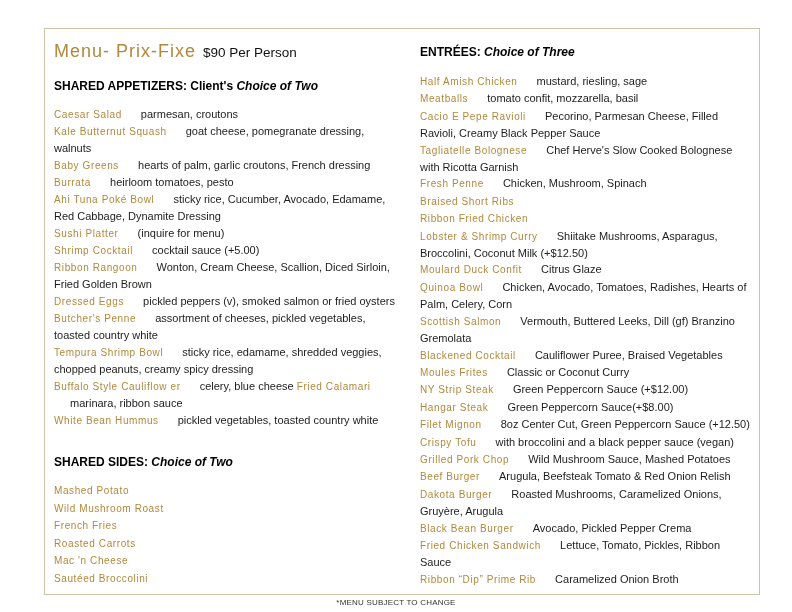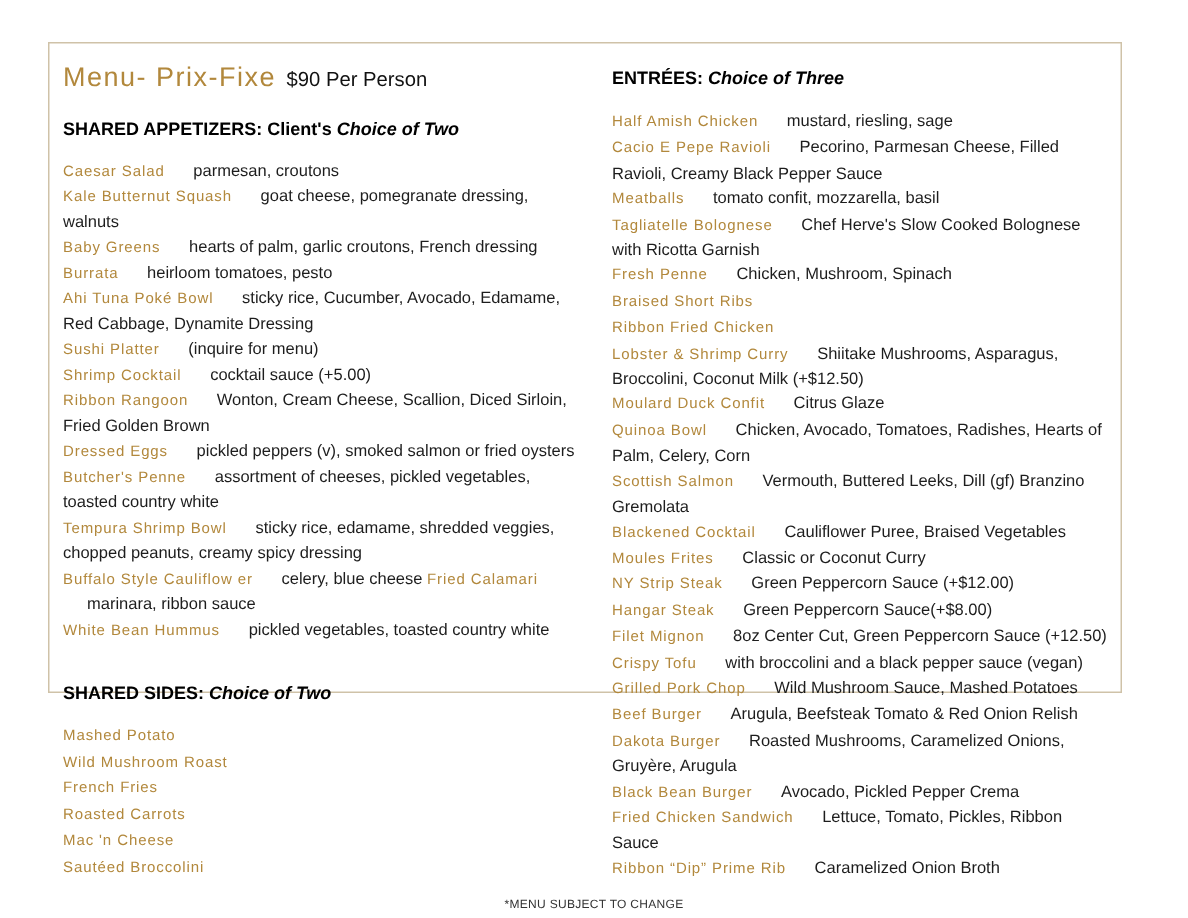--- a/index.html
+++ b/index.html
@@ -7,21 +7,21 @@
     --text:#1d1d1d;
     --border:#cfc2a8;
   }
   html,body{margin:0;padding:0;}
   body{
     width:792px;height:612px;background:#ffffff;position:relative;
     font-family:"Liberation Sans", sans-serif;
     overflow:hidden;
   }
   .menu-box{
-    position:absolute;left:32px;top:28px;width:716px;height:434px;
+    position:absolute;left:44px;top:28px;width:716px;height:567px;
     border:1px solid var(--border);box-sizing:border-box;
     display:flex;background:#fff;
   }
   .col-left{width:366px;padding:11px 14px 0 9px;box-sizing:border-box;}
   .col-right{flex:1;padding:16px 6px 0 9px;box-sizing:border-box;}
 
   .title-row{white-space:nowrap;line-height:22px;}
   .title{color:var(--gold);font-size:18px;letter-spacing:1px;}
   .subtitle{color:#111;font-size:13.5px;margin-left:7px;}
 
@@ -84,22 +84,22 @@
           </div>
         </section>
       </div>
   </div>
   <div class="col-right">
     <div>
         <section class="menu-section">
           <div class="sec-header"><span>ENTRÉES: </span><span class="em">Choice of Three</span></div>
           <div class="items">
             <div class="menu-item"><span class="name">Half Amish Chicken</span> <span class="desc">mustard, riesling, sage</span></div>
+            <div class="menu-item"><span class="name">Meatballs</span> <span class="desc">tomato confit, mozzarella, basil</span></div>
             <div class="menu-item"><span class="name">Cacio E Pepe Ravioli</span> <span class="desc">Pecorino, Parmesan Cheese, Filled Ravioli, Creamy Black Pepper Sauce</span></div>
-            <div class="menu-item"><span class="name">Meatballs</span> <span class="desc">tomato confit, mozzarella, basil</span></div>
             <div class="menu-item"><span class="name">Tagliatelle Bolognese</span> <span class="desc">Chef Herve's Slow Cooked Bolognese with Ricotta Garnish</span></div>
             <div class="menu-item"><span class="name">Fresh Penne</span> <span class="desc">Chicken, Mushroom, Spinach</span></div>
             <div class="menu-item"><span class="name">Braised Short Ribs</span></div>
             <div class="menu-item"><span class="name">Ribbon Fried Chicken</span></div>
             <div class="menu-item"><span class="name">Lobster &amp; Shrimp Curry</span> <span class="desc">Shiitake Mushrooms, Asparagus, Broccolini, Coconut Milk (+$12.50)</span></div>
             <div class="menu-item"><span class="name">Moulard Duck Confit</span> <span class="desc">Citrus Glaze</span></div>
             <div class="menu-item"><span class="name">Quinoa Bowl</span> <span class="desc">Chicken, Avocado, Tomatoes, Radishes, Hearts of Palm, Celery, Corn</span></div>
             <div class="menu-item"><span class="name">Scottish Salmon</span> <span class="desc">Vermouth, Buttered Leeks, Dill (gf) Branzino Gremolata</span></div>
             <div class="menu-item"><span class="name">Blackened Cocktail</span> <span class="desc">Cauliflower Puree, Braised Vegetables</span></div>
             <div class="menu-item"><span class="name">Moules Frites</span> <span class="desc">Classic or Coconut Curry</span></div>

